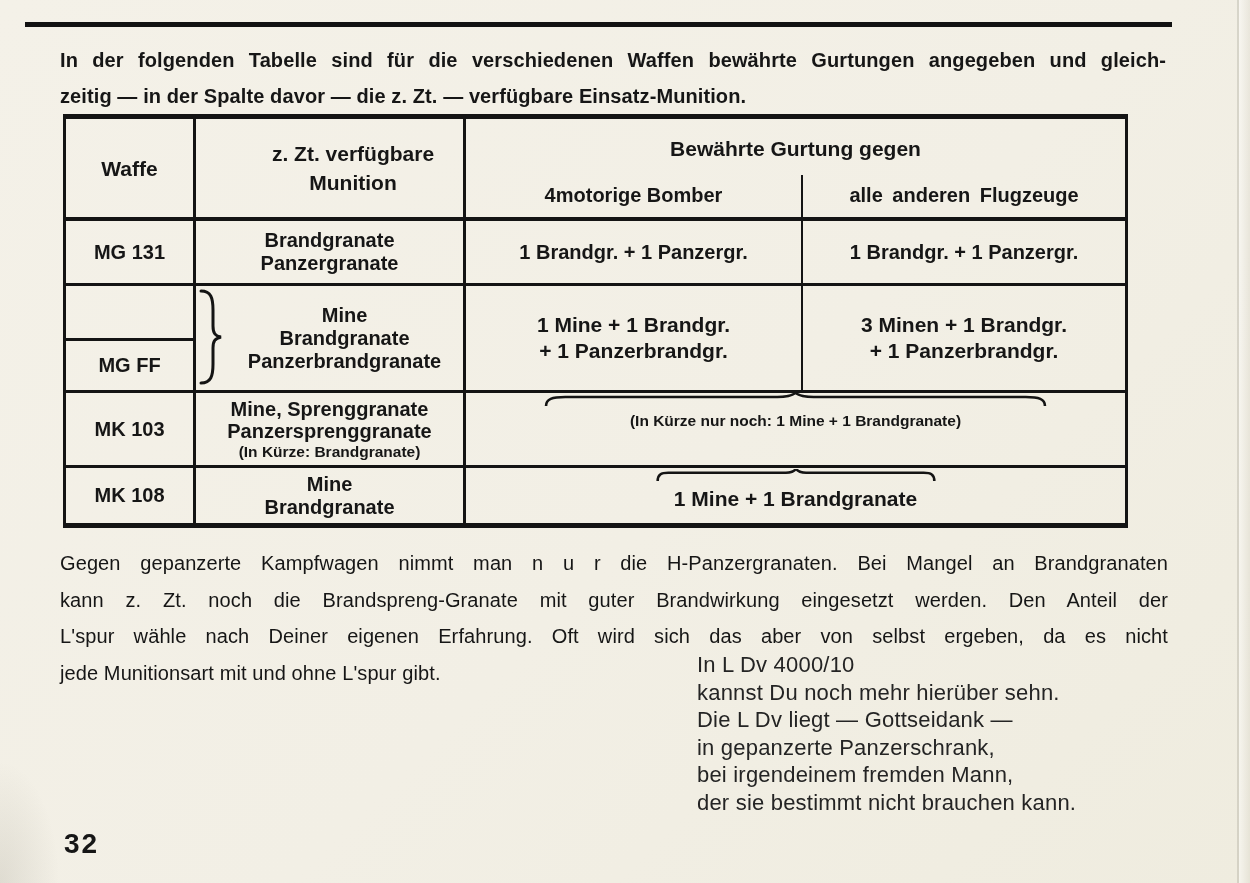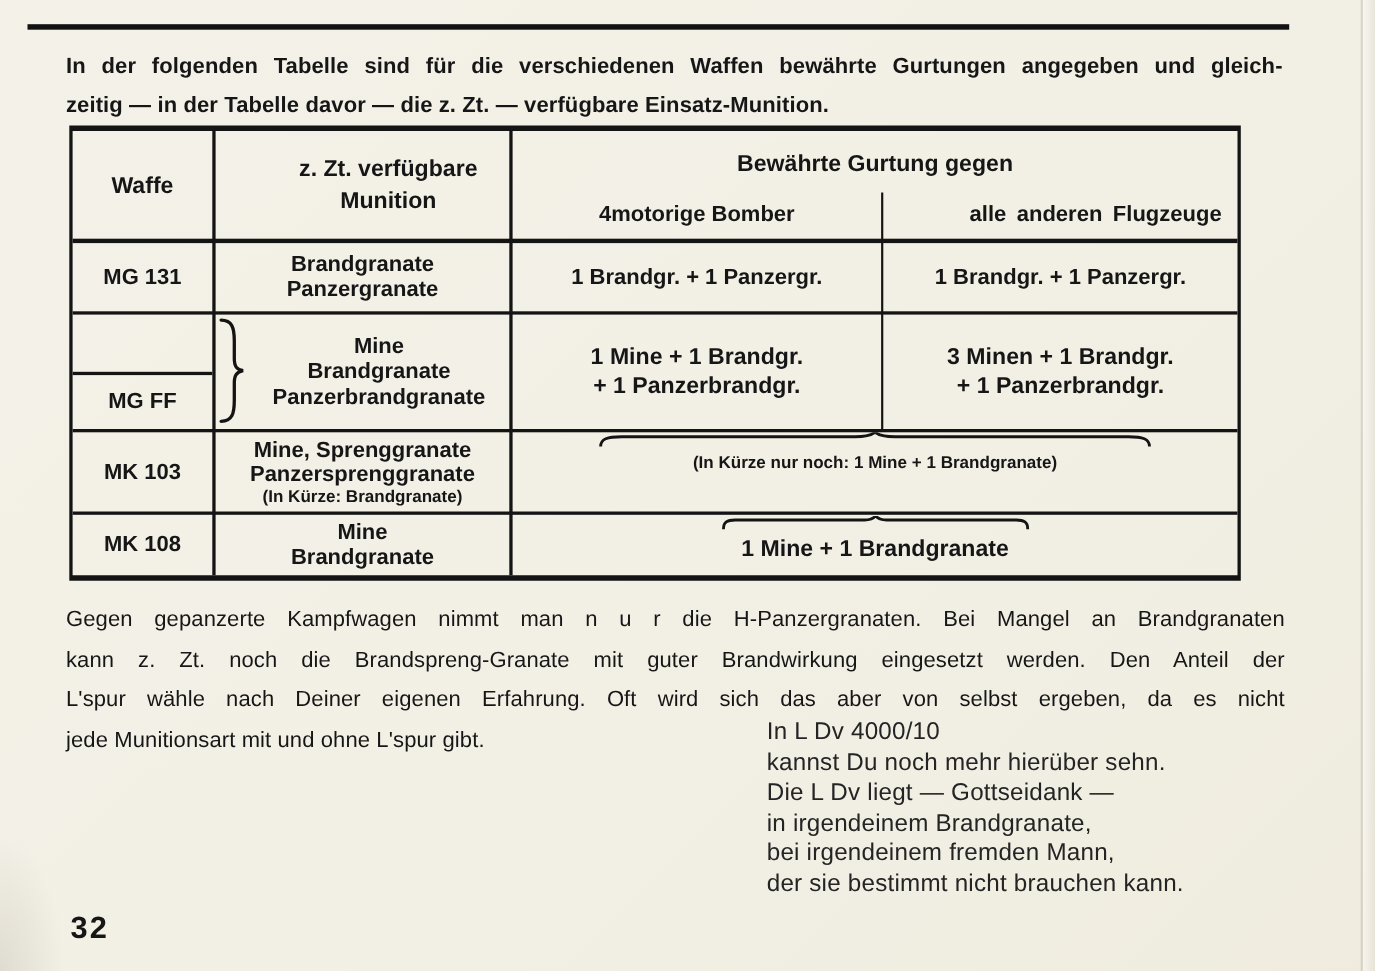--- a/index.html
+++ b/index.html
@@ -36,40 +36,40 @@
   .v2{left:397px;top:0;width:3px;height:404px;}
   .v3{left:735px;top:56px;width:2px;height:215px;}
   .h-header{left:0;top:98px;width:1059px;height:4px;}
   .h-r1{left:0;top:164px;width:1059px;height:3px;}
   .h-r2{left:0;top:271px;width:1059px;height:3px;}
   .h-r3{left:0;top:346px;width:1059px;height:3px;}
   .h-split{left:0;top:219px;width:127px;height:3px;}
 
   .small-note{font-size:15.5px;line-height:19px;}
   .mun3{line-height:26.5px;}
-  .sub-head{word-spacing:4px;padding-left:32px;}
+  .sub-head{word-spacing:4px;}
   .brace-wrap{position:absolute;left:132px;top:170px;width:25px;height:96px;}
   .overbrace{display:block;margin:0 auto;}
 
   .body-text{left:60px;top:545px;width:1108px;font-size:20px;font-weight:400;
     line-height:36.5px;letter-spacing:.1px;}
   .verse{left:697px;top:651px;font-size:22px;font-weight:400;line-height:27.5px;
     color:#242424;letter-spacing:.2px;}
   .page-num{left:64px;top:828px;font-size:28px;font-weight:700;letter-spacing:2px;}
 </style>
 </head>
 <body>
 
 <div class="page">
 
   <div class="abs top-rule"></div>
 
   <div class="abs intro">
     <div class="just">In der folgenden Tabelle sind für die verschiedenen Waffen bewährte Gurtungen angegeben und gleich-</div>
-    <div>zeitig — in der Tabelle davor — die z. Zt. — verfügbare Einsatz-Munition.</div>
+    <div>zeitig — in der Spalte davor — die z. Zt. — verfügbare Einsatz-Munition.</div>
   </div>
 
   <div class="abs gurt-table">
 
     <div class="vline v1"></div>
     <div class="vline v2"></div>
     <div class="vline v3"></div>
     <div class="hline h-header"></div>
     <div class="hline h-r1"></div>
     <div class="hline h-r2"></div>
@@ -143,21 +143,21 @@
     <div class="just">Gegen gepanzerte Kampfwagen nimmt man n u r die H-Panzergranaten. Bei Mangel an Brandgranaten</div>
     <div class="just">kann z. Zt. noch die Brandspreng-Granate mit guter Brandwirkung eingesetzt werden. Den Anteil der</div>
     <div class="just">L'spur wähle nach Deiner eigenen Erfahrung. Oft wird sich das aber von selbst ergeben, da es nicht</div>
     <div>jede Munitionsart mit und ohne L'spur gibt.</div>
   </div>
 
   <div class="abs verse">
     <div>In L Dv 4000/10</div>
     <div>kannst Du noch mehr hierüber sehn.</div>
     <div>Die L Dv liegt — Gottseidank —</div>
-    <div>in irgendeinem Brandgranate,</div>
+    <div>in gepanzerte Panzerschrank,</div>
     <div>bei irgendeinem fremden Mann,</div>
     <div>der sie bestimmt nicht brauchen kann.</div>
   </div>
 
   <div class="abs page-num">32</div>
 
   <div class="abs corner-shade"></div>
   <div class="abs edge-crease"></div>
   <div class="abs edge-shade"></div>
 </div>

